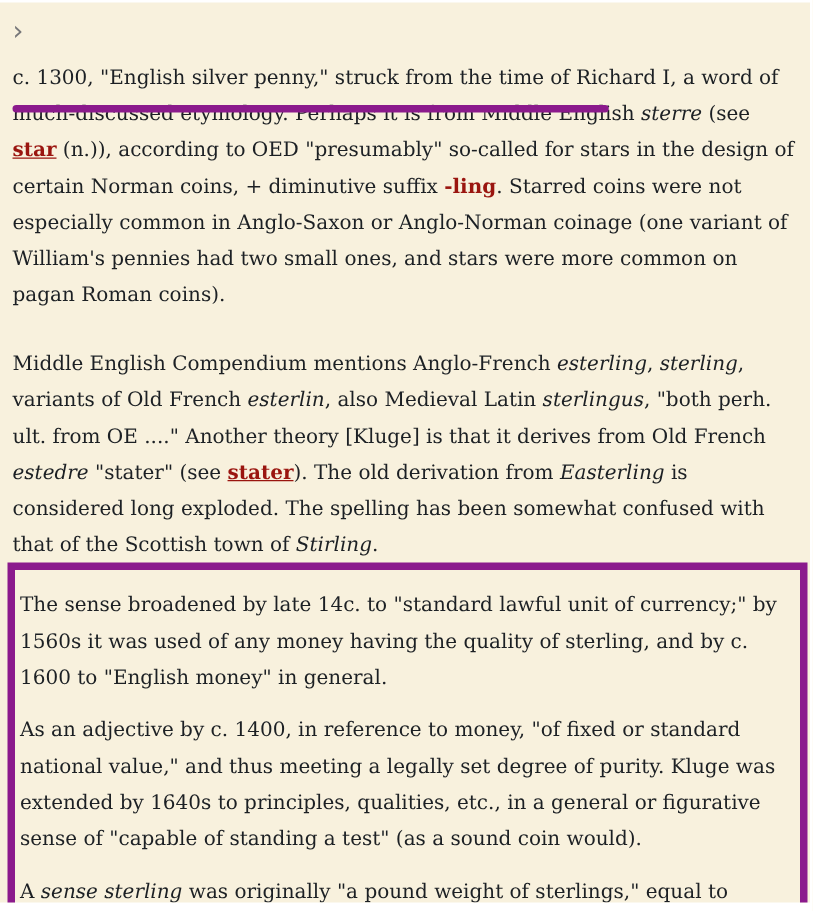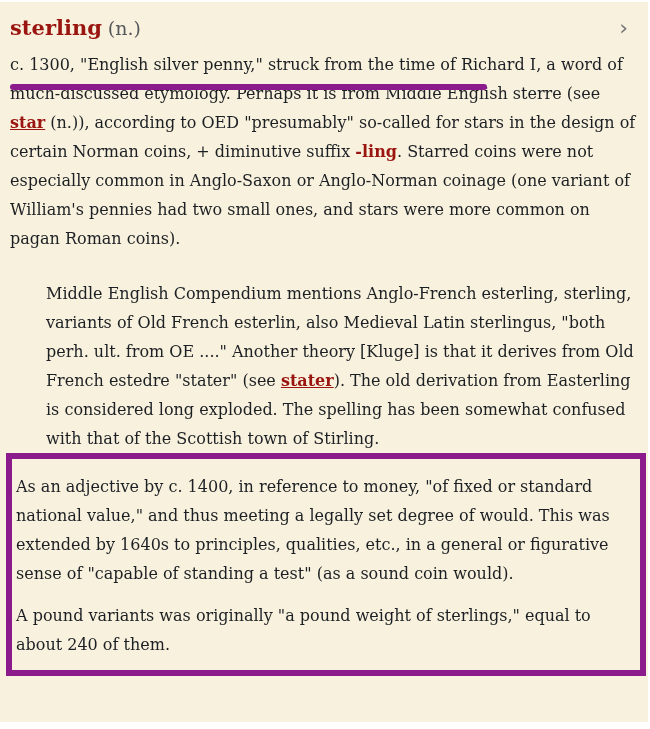--- a/index.html
+++ b/index.html
@@ -47,23 +47,22 @@
   .entry-body {
     padding: 0 10px;
     font-size: 16px;
     line-height: 29px;
   }
   .para {
     margin: 0 0 26px 0;
   }
   .para.no-gap {
     margin-bottom: 0;
-    margin-left: 36px;
   }
-  .run-italic { }
+  .run-italic { font-style: italic; }
   .run-link {
     color: var(--link, #9a150f);
     font-weight: bold;
     cursor: pointer;
     text-decoration: underline;
   }
   .run-link-italic {
     color: var(--link, #9a150f);
     font-weight: bold;
     cursor: pointer;
@@ -88,31 +87,29 @@
     border-radius: 3px;
     background: var(--annotation, #8b1a8c);
   }
 </style>
 </head>
 <body>
 
 <div class="page">
 
   <div class="entry-header">
-    <div>
-      <span class="headword">sterling</span><span class="pos">(n.)</span>
-    </div>
     <span class="chevron">›</span>
   </div>
 
   <div class="entry-body">
     <p class="para"><span class="run-plain">c. 1300, "English silver penny," struck from the time of Richard I, a word of much-discussed etymology. Perhaps it is from Middle English </span><span class="run-italic">sterre</span><span class="run-plain"> (see </span><span class="run-link">star</span><span class="run-plain"> (n.)), according to OED "presumably" so-called for stars in the design of certain Norman coins, + diminutive suffix </span><span class="run-link-italic">-ling</span><span class="run-plain">. Starred coins were not especially common in Anglo-Saxon or Anglo-Norman coinage (one variant of William's pennies had two small ones, and stars were more common on pagan Roman coins).</span></p>
     <p class="para no-gap"><span class="run-plain">Middle English Compendium mentions Anglo-French </span><span class="run-italic">esterling</span><span class="run-plain">, </span><span class="run-italic">sterling</span><span class="run-plain">, variants of Old French </span><span class="run-italic">esterlin</span><span class="run-plain">, also Medieval Latin </span><span class="run-italic">sterlingus</span><span class="run-plain">, "both perh. ult. from OE ...." Another theory [Kluge] is that it derives from Old French </span><span class="run-italic">estedre</span><span class="run-plain"> "stater" (see </span><span class="run-link">stater</span><span class="run-plain">). The old derivation from </span><span class="run-italic">Easterling</span><span class="run-plain"> is considered long exploded. The spelling has been somewhat confused with that of the Scottish town of </span><span class="run-italic">Stirling</span><span class="run-plain">.</span></p>
 
     <div class="annotation-box">
-      <p class="para"><span class="run-plain">As an adjective by c. 1400, in reference to money, "of fixed or standard national value," and thus meeting a legally set degree of would. This was extended by 1640s to principles, qualities, etc., in a general or figurative sense of "capable of standing a test" (as a sound coin would).</span></p>
-      <p class="para last"><span class="run-plain">A </span><span class="run-italic">pound variants</span><span class="run-plain"> was originally "a pound weight of sterlings," equal to about 240 of them.</span></p>
+      <p class="para"><span class="run-plain">The sense broadened by late 14c. to "standard lawful unit of currency;" by 1560s it was used of any money having the quality of sterling, and by c. 1600 to "English money" in general.</span></p>
+      <p class="para"><span class="run-plain">As an adjective by c. 1400, in reference to money, "of fixed or standard national value," and thus meeting a legally set degree of purity. Kluge was extended by 1640s to principles, qualities, etc., in a general or figurative sense of "capable of standing a test" (as a sound coin would).</span></p>
+      <p class="para last"><span class="run-plain">A </span><span class="run-italic">sense sterling</span><span class="run-plain"> was originally "a pound weight of sterlings," equal to about 240 of them.</span></p>
     </div>
   </div>
 
   <div class="annotation-underline"></div>
 
 </div>
 
 </body></html>

